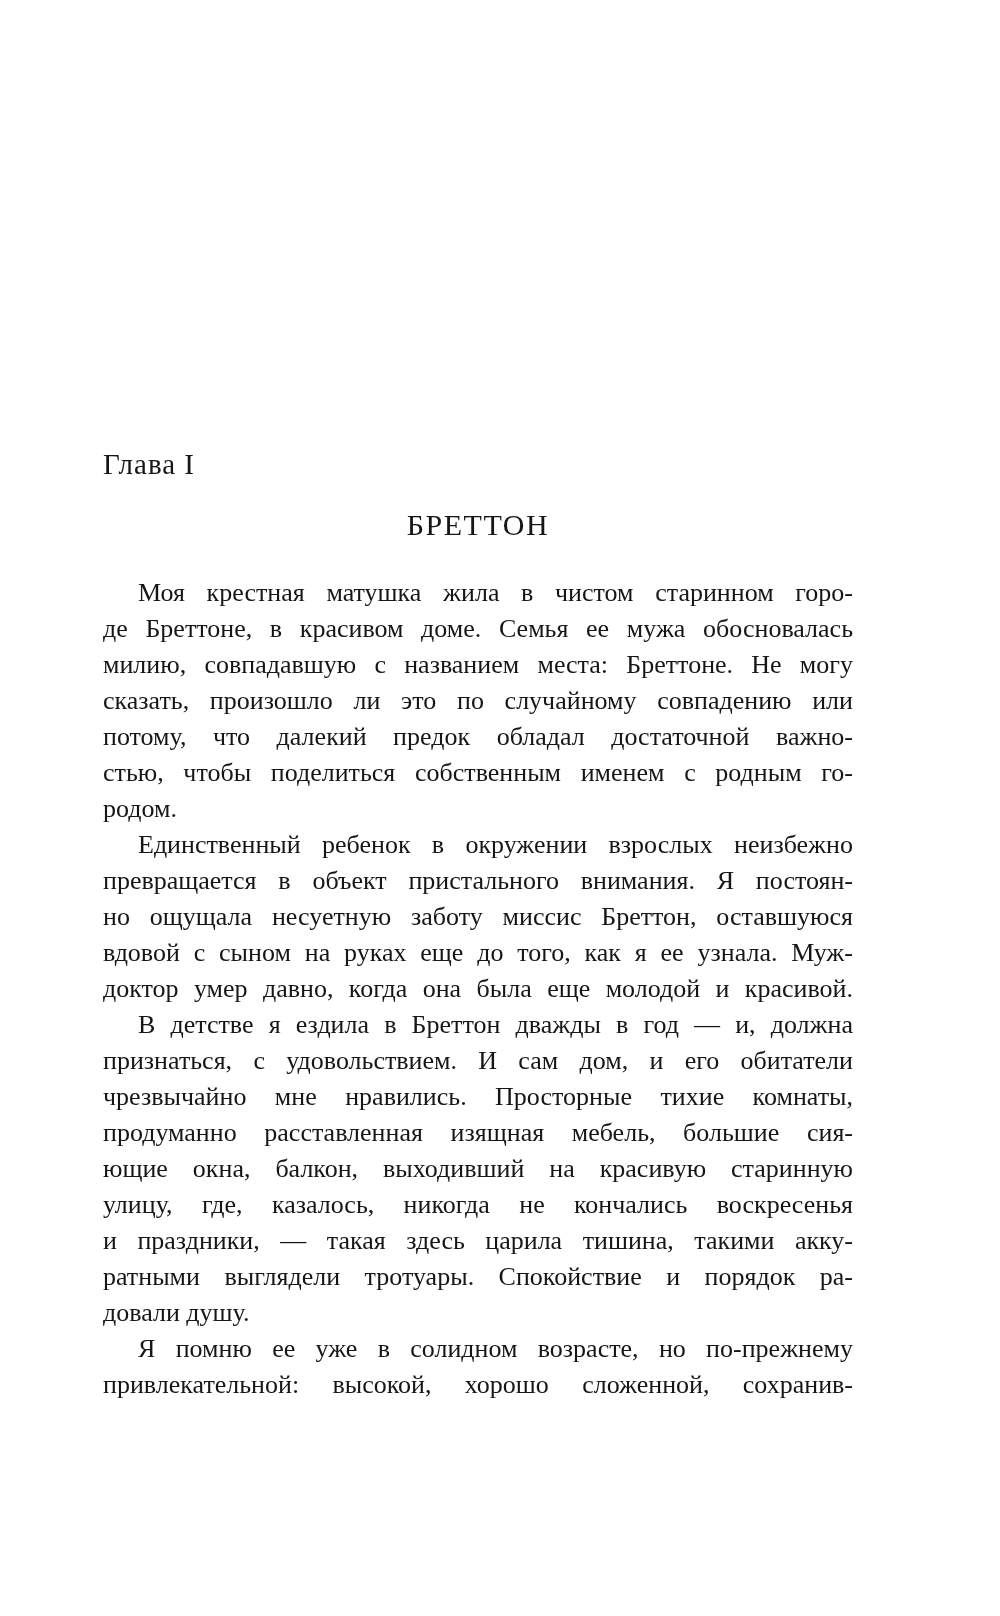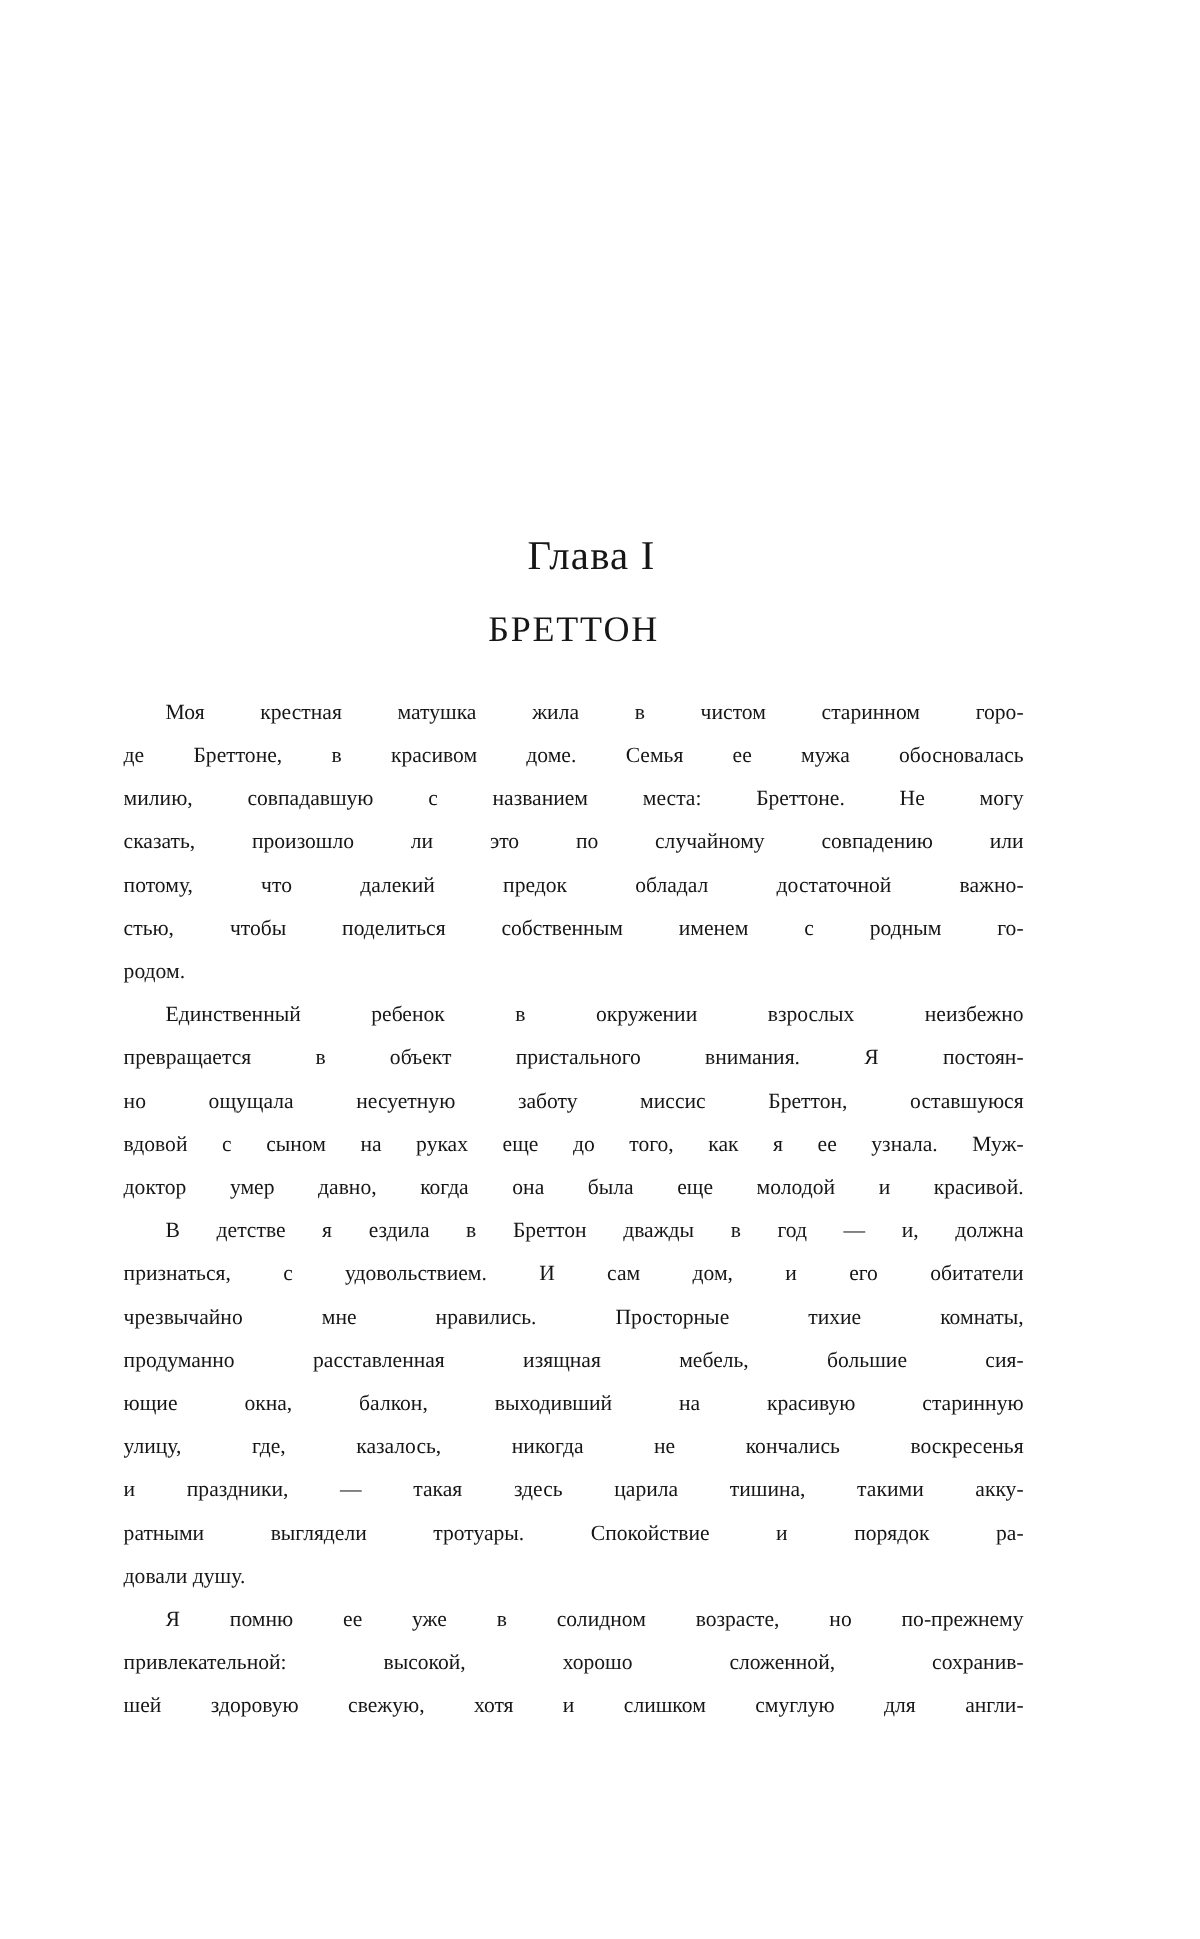--- a/index.html
+++ b/index.html
@@ -11,48 +11,48 @@
     position: relative;
     width: 1000px;
     height: 1616px;
     background: #ffffff;
     color: #161616;
     font-family: "Liberation Serif", "DejaVu Serif", serif;
     overflow: hidden;
   }
   .chapter-title {
     position: absolute;
-    left: 118px;
+    left: 103px;
     width: 750px;
     top: 444px;
     margin: 0;
-    font-size: 34px;
+    font-size: 29px;
     font-weight: 400;
     line-height: 40px;
     letter-spacing: 1px;
-    text-align: center;
+    text-align: left;
   }
   .chapter-subtitle {
     position: absolute;
     left: 103px;
     width: 750px;
     top: 505px;
     margin: 0;
     font-size: 30px;
     font-weight: 400;
     line-height: 40px;
     letter-spacing: 1.5px;
     text-align: center;
   }
   .body-text {
     position: absolute;
     left: 103px;
     top: 575px;
     width: 750px;
-    font-size: 18px;
+    font-size: 26px;
     line-height: 36px;
   }
   .paragraph { margin: 0; }
   .line {
     text-align: justify;
     text-align-last: justify;
     white-space: normal;
   }
   .line.first { text-indent: 35px; }
   .line.end {
@@ -96,17 +96,16 @@
       <div class="line">ющие окна, балкон, выходивший на красивую старинную</div>
       <div class="line">улицу, где, казалось, никогда не кончались воскресенья</div>
       <div class="line">и праздники, — такая здесь царила тишина, такими акку-</div>
       <div class="line">ратными выглядели тротуары. Спокойствие и порядок ра-</div>
       <div class="line end">довали душу.</div>
     </div>
 
     <div class="paragraph">
       <div class="line first">Я помню ее уже в солидном возрасте, но по-прежнему</div>
       <div class="line">привлекательной: высокой, хорошо сложенной, сохранив-</div>
-      <div class="line">шей здоровую свежую, хотя и слишком смуглую для англи-</div>
     </div>
 
   </div>
 </div>
 
 </body></html>

